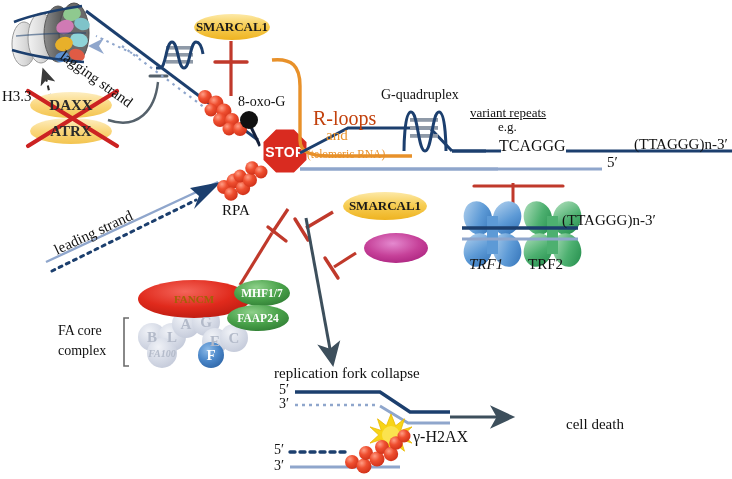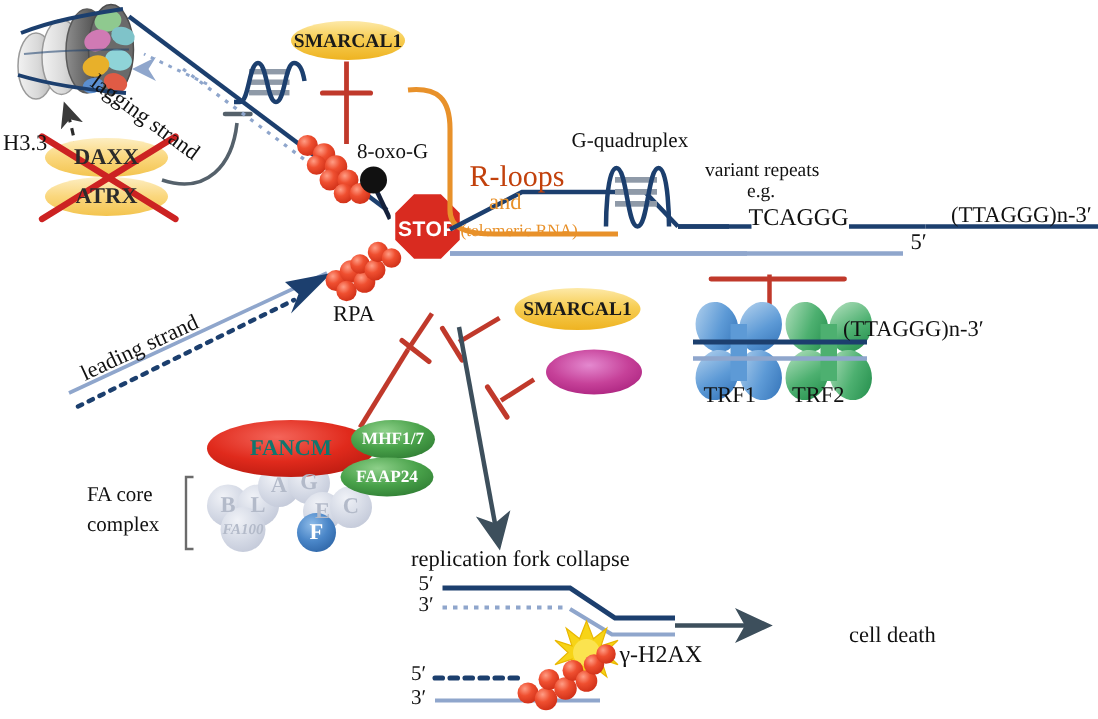--- a/index.html
+++ b/index.html
@@ -314,37 +314,37 @@
 <div class="oval-txt" style="left:194px;top:17px;width:76px;height:20px;font-size:13px;color:#1a1a1a;">SMARCAL1</div>
 
 <div class="lbl" style="left:238px;top:95px;font-size:14px;">8-oxo-G</div>
 
 <div class="lbl" style="left:313px;top:108px;font-size:20px;color:#c2410c;">R-loops</div>
 <div class="lbl" style="left:326px;top:128px;font-size:15px;color:#e8912a;">and</div>
 <div class="lbl" style="left:307px;top:148px;font-size:11.5px;color:#e8912a;">(telomeric RNA)</div>
 
 <div class="lbl" style="left:381px;top:88px;font-size:14px;">G-quadruplex</div>
 
-<div class="lbl" style="left:470px;top:106px;font-size:13px;">variant repeats</div>
+<div class="lbl" style="left:470px;top:106px;font-size:13px;text-decoration:underline;">variant repeats</div>
 <div class="lbl" style="left:498px;top:120px;font-size:13px;">e.g.</div>
 <div class="lbl" style="left:499px;top:138px;font-size:16px;">TCAGGG</div>
 
 <div class="lbl" style="left:634px;top:137px;font-size:15px;">(TTAGGG)n-3′</div>
 
 <div class="lbl" style="left:607px;top:155px;font-size:15px;">5′</div>
 
 <div class="lbl" style="left:562px;top:213px;font-size:15px;">(TTAGGG)n-3′</div>
 
-<div class="lbl" style="left:469px;top:257px;font-size:15px;">TRF1</div>
+<div class="lbl" style="left:469px;top:257px;font-size:15px;font-style:italic;">TRF1</div>
 <div class="lbl" style="left:528px;top:257px;font-size:15px;">TRF2</div>
 
 <div class="oval-txt" style="left:345px;top:196px;width:80px;height:20px;font-size:13px;color:#1a1a1a;">SMARCAL1</div>
 <div class="oval-txt" style="left:366px;top:238px;width:60px;height:20px;font-size:15px;color:#ffffff;margin-top:33px;">ATR</div>
 
-<div class="oval-txt" style="left:150px;top:288px;width:88px;height:22px;font-size:15px;color:#0f766e;">FANCM</div>
+<div class="oval-txt" style="left:150px;top:288px;width:88px;height:22px;font-size:11px;color:#a16207;">FANCM</div>
 <div class="oval-txt" style="left:236px;top:284px;width:52px;height:18px;font-size:11.5px;color:#ffffff;">MHF1/7</div>
 <div class="oval-txt" style="left:230px;top:309px;width:56px;height:18px;font-size:11.5px;color:#ffffff;">FAAP24</div>
 
 <div class="lbl" style="left:58px;top:324px;font-size:14px;">FA core</div>
 <div class="lbl" style="left:58px;top:344px;font-size:14px;">complex</div>
 
 <div class="oval-txt" style="left:142px;top:328px;width:20px;height:18px;font-size:15px;color:#b3bac9;">B</div>
 <div class="oval-txt" style="left:163px;top:328px;width:18px;height:18px;font-size:15px;color:#b3bac9;">L</div>
 <div class="oval-txt" style="left:142px;top:345px;width:40px;height:16px;font-size:10px;color:#b3bac9;font-style:italic;">FA100</div>
 <div class="oval-txt" style="left:177px;top:315px;width:18px;height:18px;font-size:15px;color:#b3bac9;">A</div>

